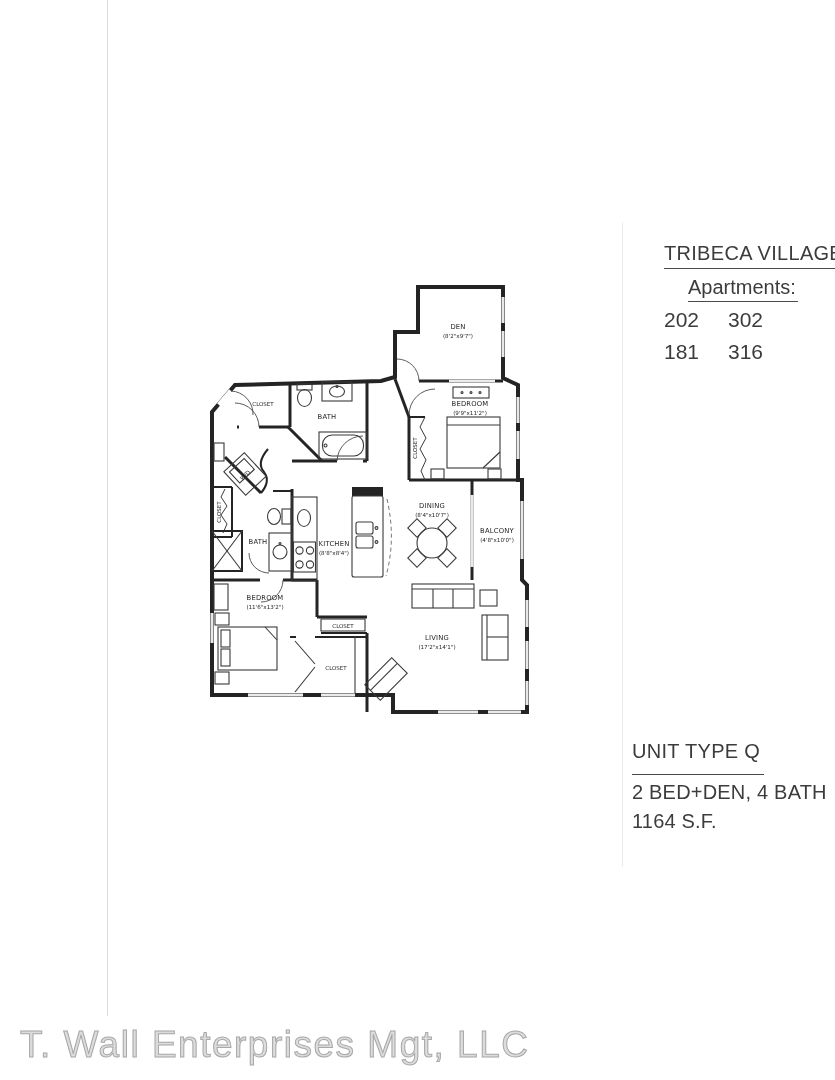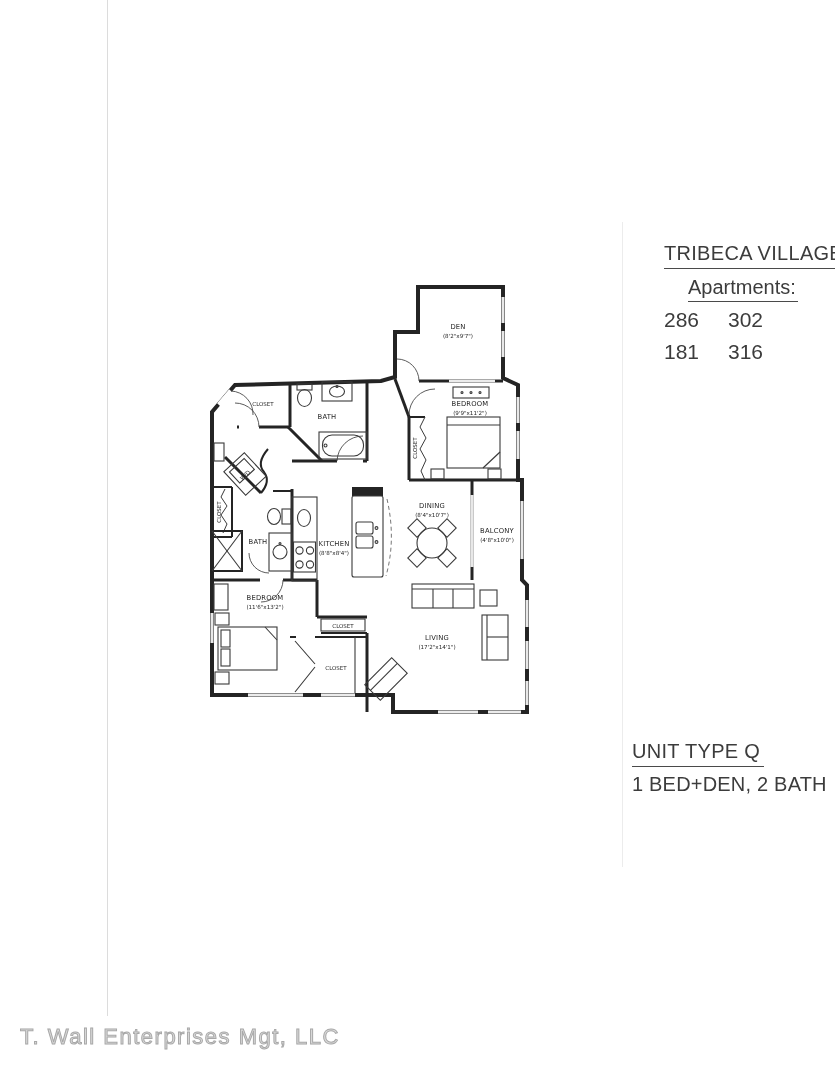--- a/index.html
+++ b/index.html
@@ -12,24 +12,24 @@
   .info{position:absolute;left:664px;top:242px;color:#3c3c3c;}
   .info-title{font-size:20px;letter-spacing:.3px;display:inline-block;
               border-bottom:1.5px solid #4a4a4a;padding:0 3px 3px 0;white-space:nowrap;}
   .info-sub{margin-top:7px;font-size:20px;display:inline-block;
             border-bottom:1.5px solid #4a4a4a;padding:0 2px 2px 0;margin-left:24px;}
   .units{margin-top:6px;display:grid;grid-template-columns:64px auto;row-gap:8px;
          font-size:21px;}
 
   .unit{position:absolute;left:632px;top:740px;color:#3c3c3c;}
   .unit-type{font-size:20px;letter-spacing:.3px;display:inline-block;
-             border-bottom:1.5px solid #4a4a4a;padding:0 4px 3px 0;white-space:nowrap;}
+             border-bottom:1.5px solid #4a4a4a;padding:0 4px 11px 0;white-space:nowrap;}
   .unit-line{margin-top:6px;font-size:20px;letter-spacing:.2px;white-space:nowrap;}
 
-  .footer{position:absolute;left:20px;top:1024px;font-size:22px;letter-spacing:1.5px;
+  .footer{position:absolute;left:20px;top:1024px;font-size:37px;letter-spacing:1.5px;
           color:#dcdcdc;-webkit-text-stroke:1px #a8a8a8;white-space:nowrap;}
 
   
   .plan{position:absolute;left:185px;top:275px;width:360px;height:450px;}
   .wall-ext{fill:none;stroke:#242424;stroke-width:4;stroke-linejoin:miter;}
   .wall{stroke:#242424;stroke-width:3;fill:none;}
   .wall2{stroke:#242424;stroke-width:2;fill:none;}
   .thin{stroke:#3a3a3a;stroke-width:1.1;fill:none;}
   .zig{stroke:#3a3a3a;stroke-width:1;fill:none;}
   .arc{stroke:#4a4a4a;stroke-width:.9;fill:none;}
@@ -254,27 +254,28 @@
       <text class="room" x="252" y="365">LIVING</text>
       <text class="dims" x="252" y="374">(17'2"x14'1")</text>
     </g>
   </svg>
 
   <div class="info">
     <div class="info-title">TRIBECA VILLAGE</div>
     <br>
     <div class="info-sub">Apartments:</div>
     <div class="units">
-      <span>286</span>
+      <span>202</span>
       <span>302</span>
       <span>181</span>
       <span>316</span>
     </div>
   </div>
 
   <div class="unit">
     <div class="unit-type">UNIT TYPE Q</div>
-    <div class="unit-line">1 BED+DEN, 2 BATH</div>
+    <div class="unit-line">2 BED+DEN, 4 BATH</div>
+    <div class="unit-line">1164 S.F.</div>
   </div>
 
   <div class="footer">T. Wall Enterprises Mgt, LLC</div>
 
 </div>
 
 </body></html>

